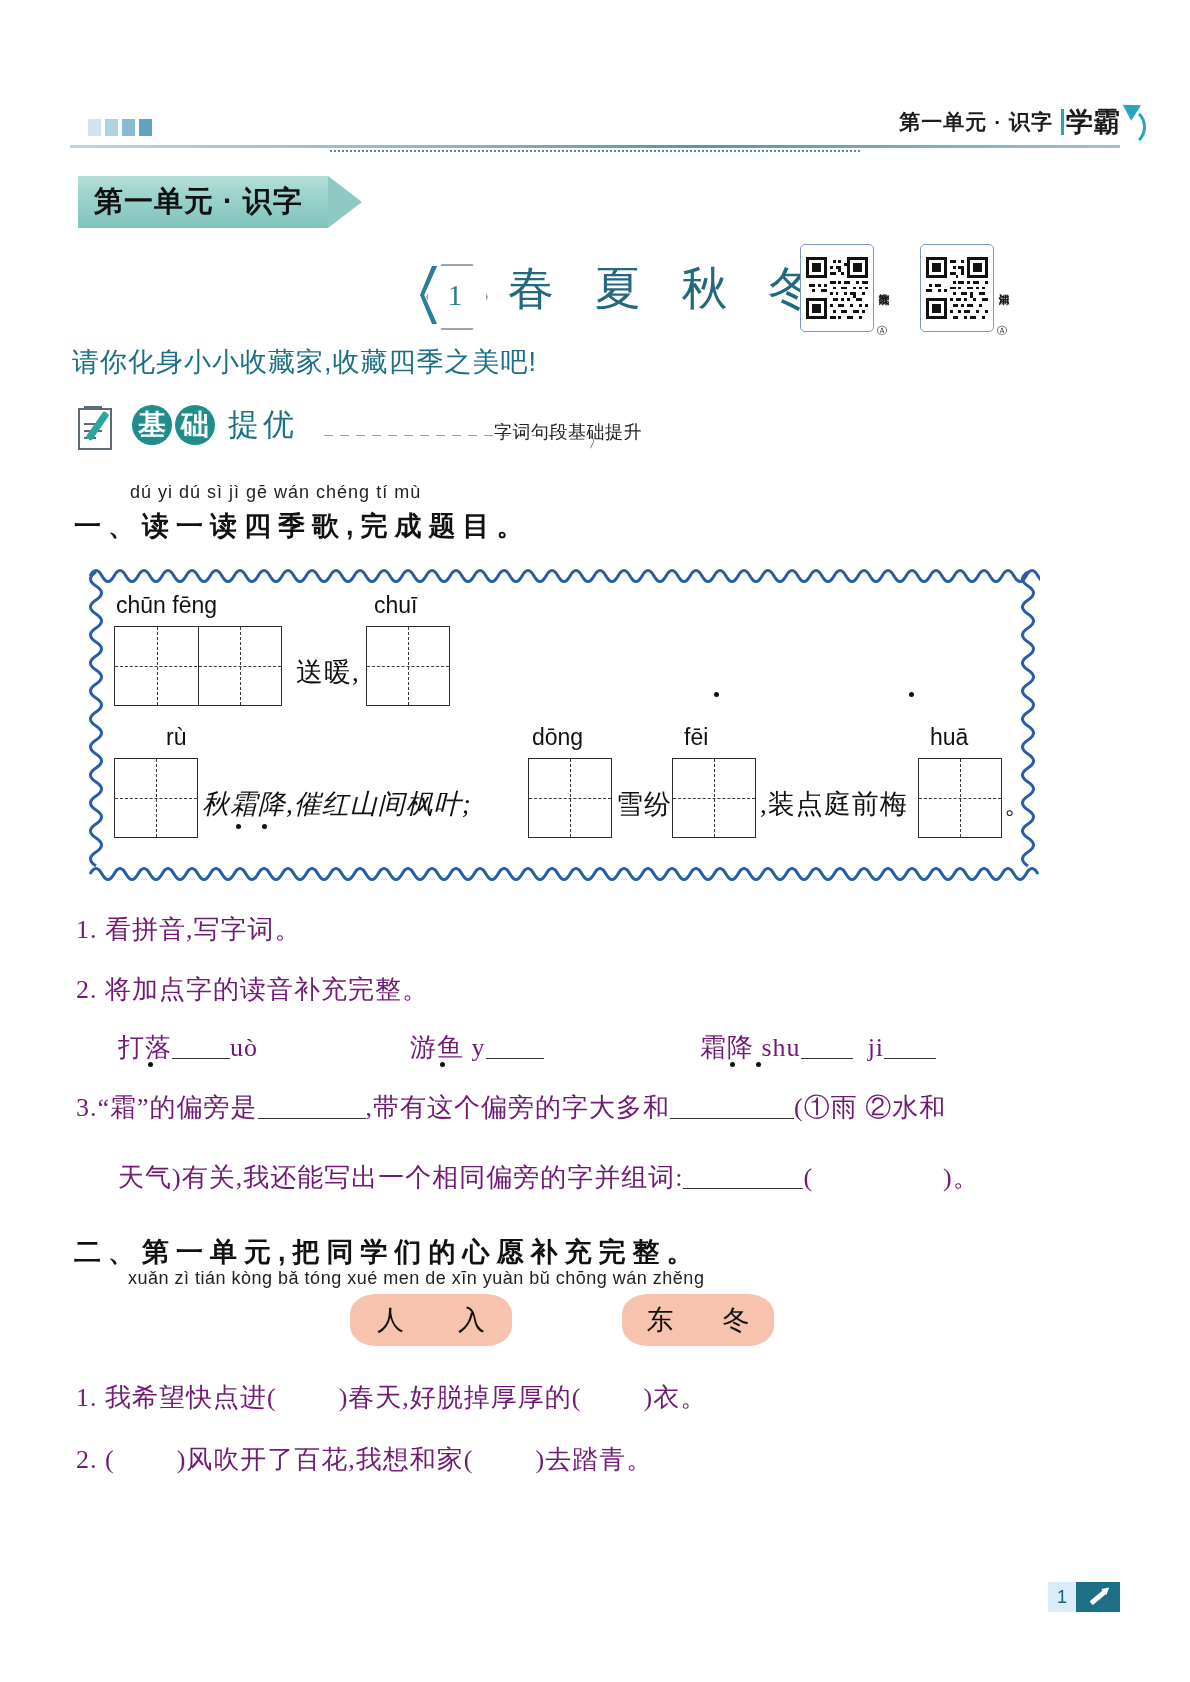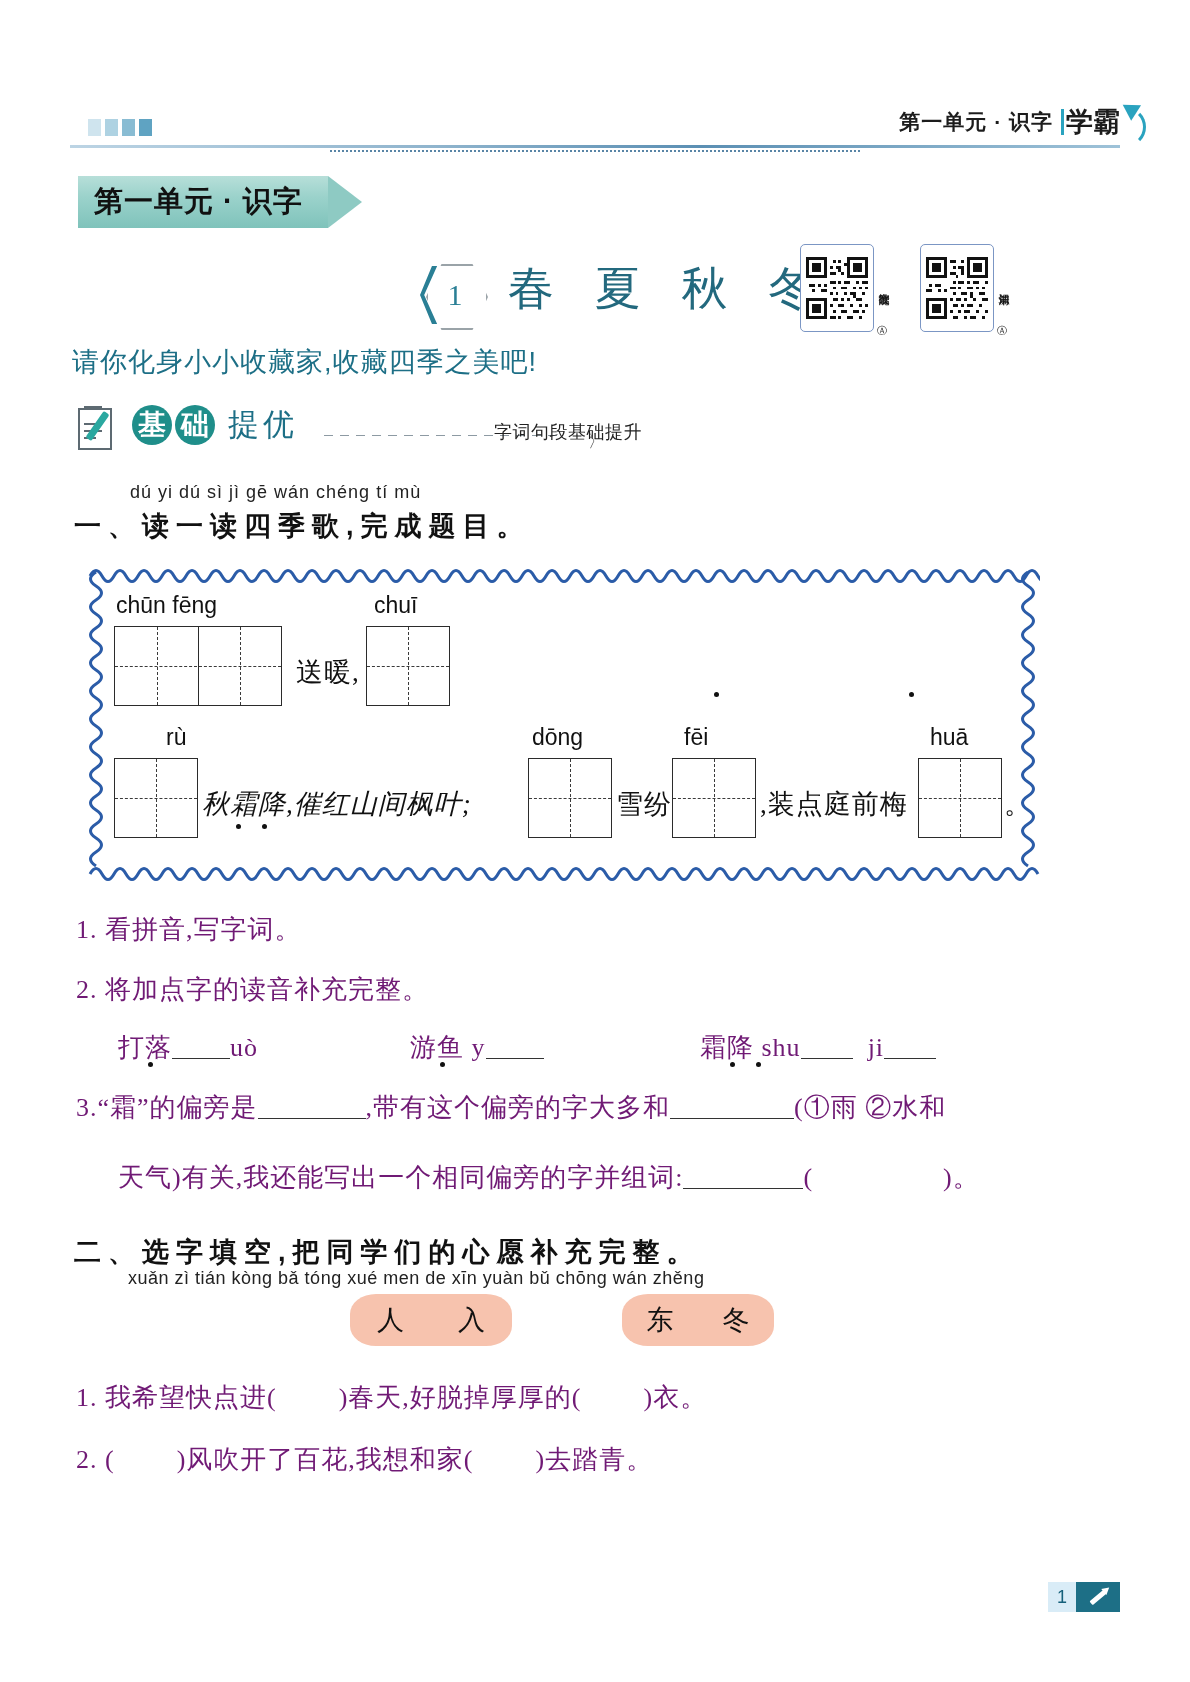--- a/index.html
+++ b/index.html
@@ -516,21 +516,21 @@
 
   <div class="bline" style="left:76px;top:1090px;">
     <span>3.“霜”的偏旁是</span><span class="ul" style="width:108px;height:20px;"></span><span>,带有这个偏旁的字大多和</span><span class="ul" style="width:124px;height:20px;"></span><span>(①雨   ②水和</span>
   </div>
 
   <div class="bline" style="left:118px;top:1148px;margin-top:12px;">
     <span>天气)有关,我还能写出一个相同偏旁的字并组词:</span><span class="ul" style="width:120px;height:20px;"></span><span>(</span><span style="display:inline-block;width:130px;"></span><span>)。</span>
   </div>
 
   <div class="pinyin-row" style="left:128px;top:1268px;letter-spacing:.5px;">xuǎn  zì  tián kòng    bǎ  tóng xué men  de   xīn yuàn  bǔ  chōng wán zhěng</div>
-  <div class="q-head" style="left:74px;top:1234px;">二、选字填空,把同学们的心愿补充完整。</div>
+  <div class="q-head" style="left:74px;top:1234px;">二、第一单元,把同学们的心愿补充完整。</div>
 
   <div class="chip" style="left:350px;top:1294px;width:162px;">
     <span>人</span>
     <span>入</span>
   </div>
   <div class="chip" style="left:622px;top:1294px;width:152px;">
     <span>东</span>
     <span>冬</span>
   </div>
 

